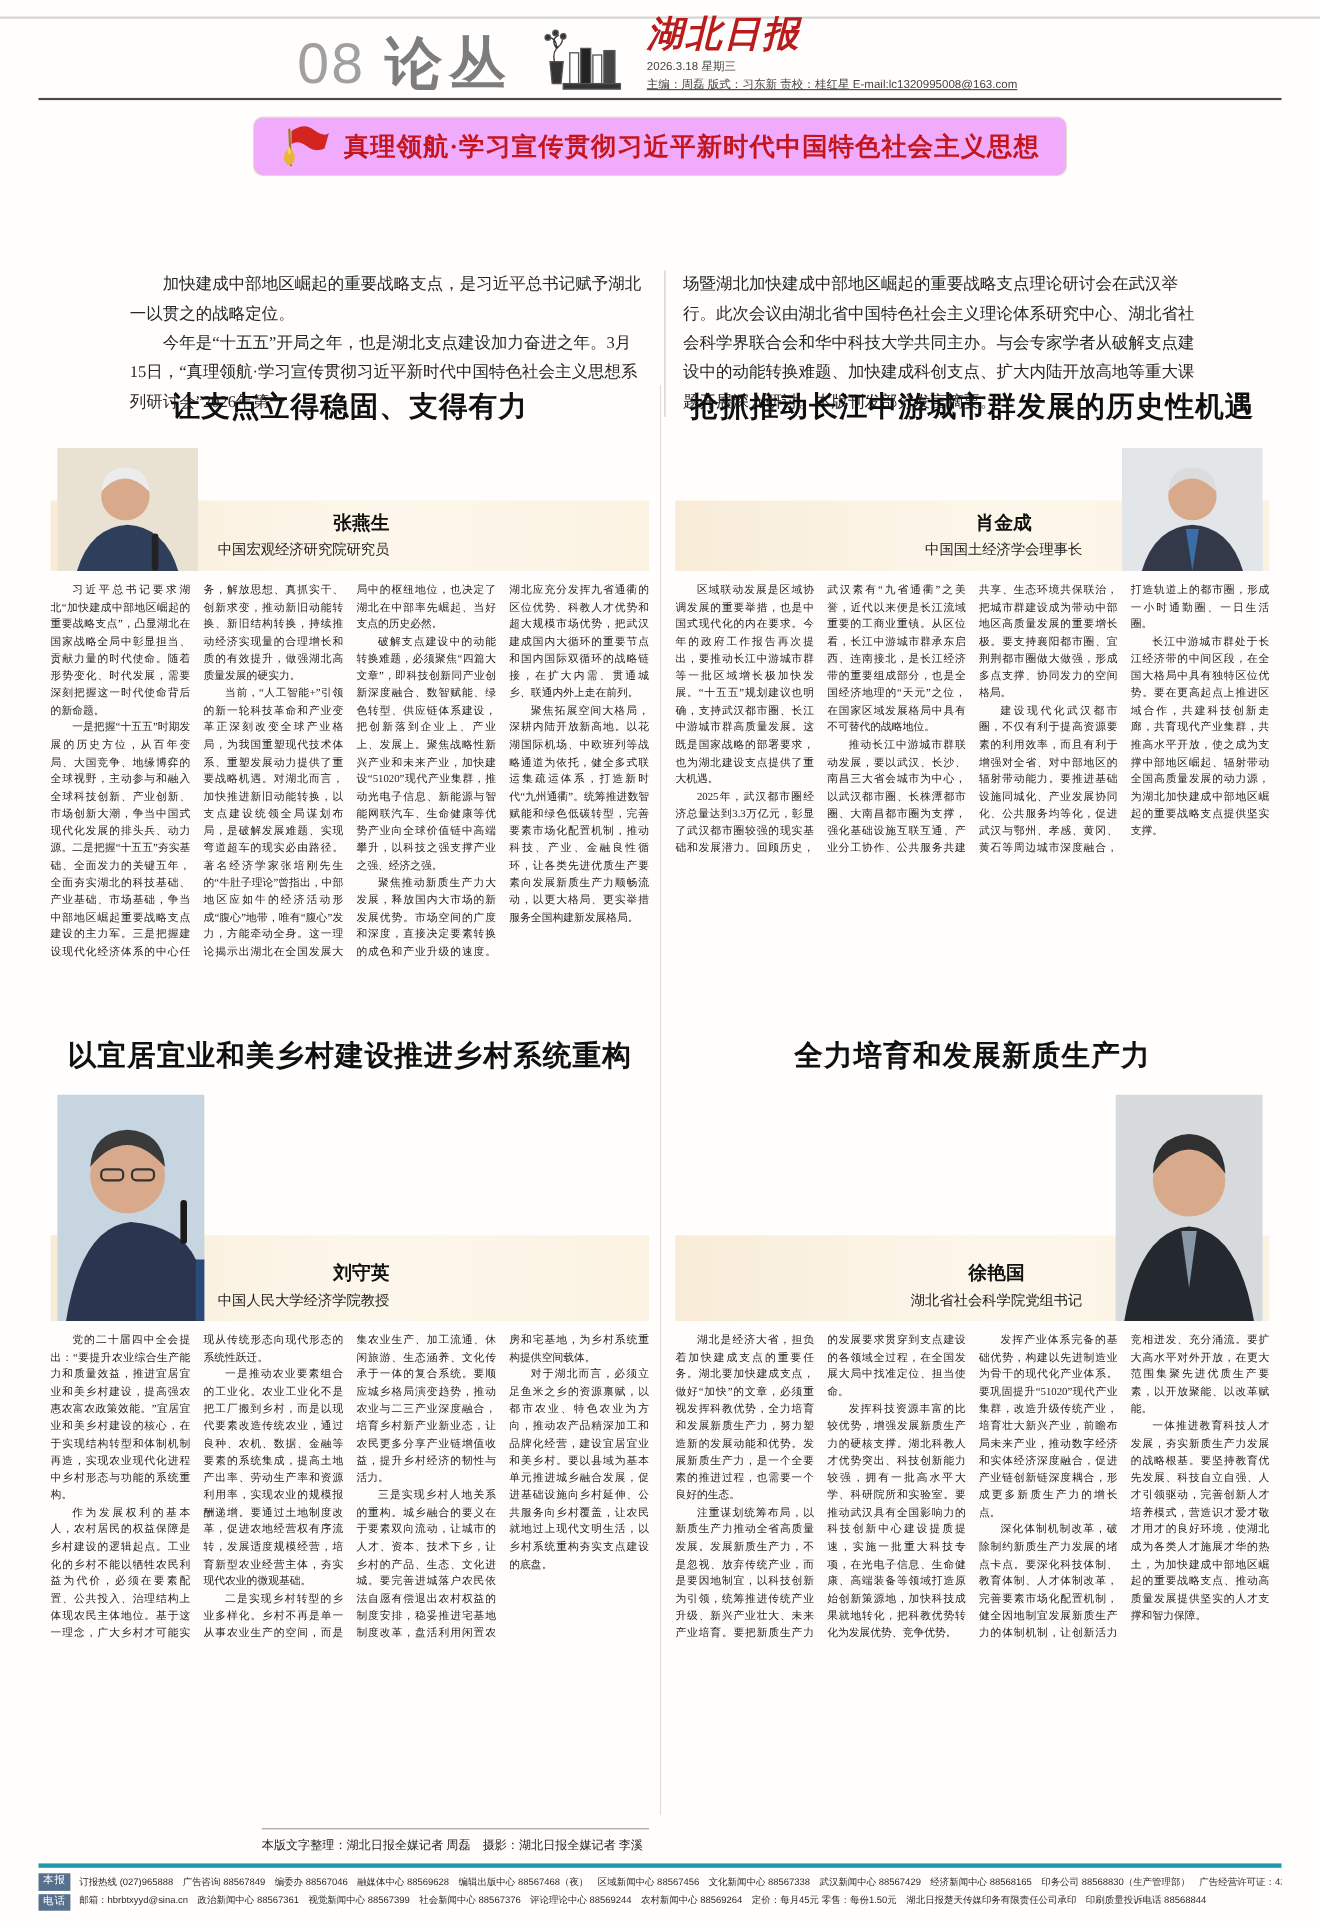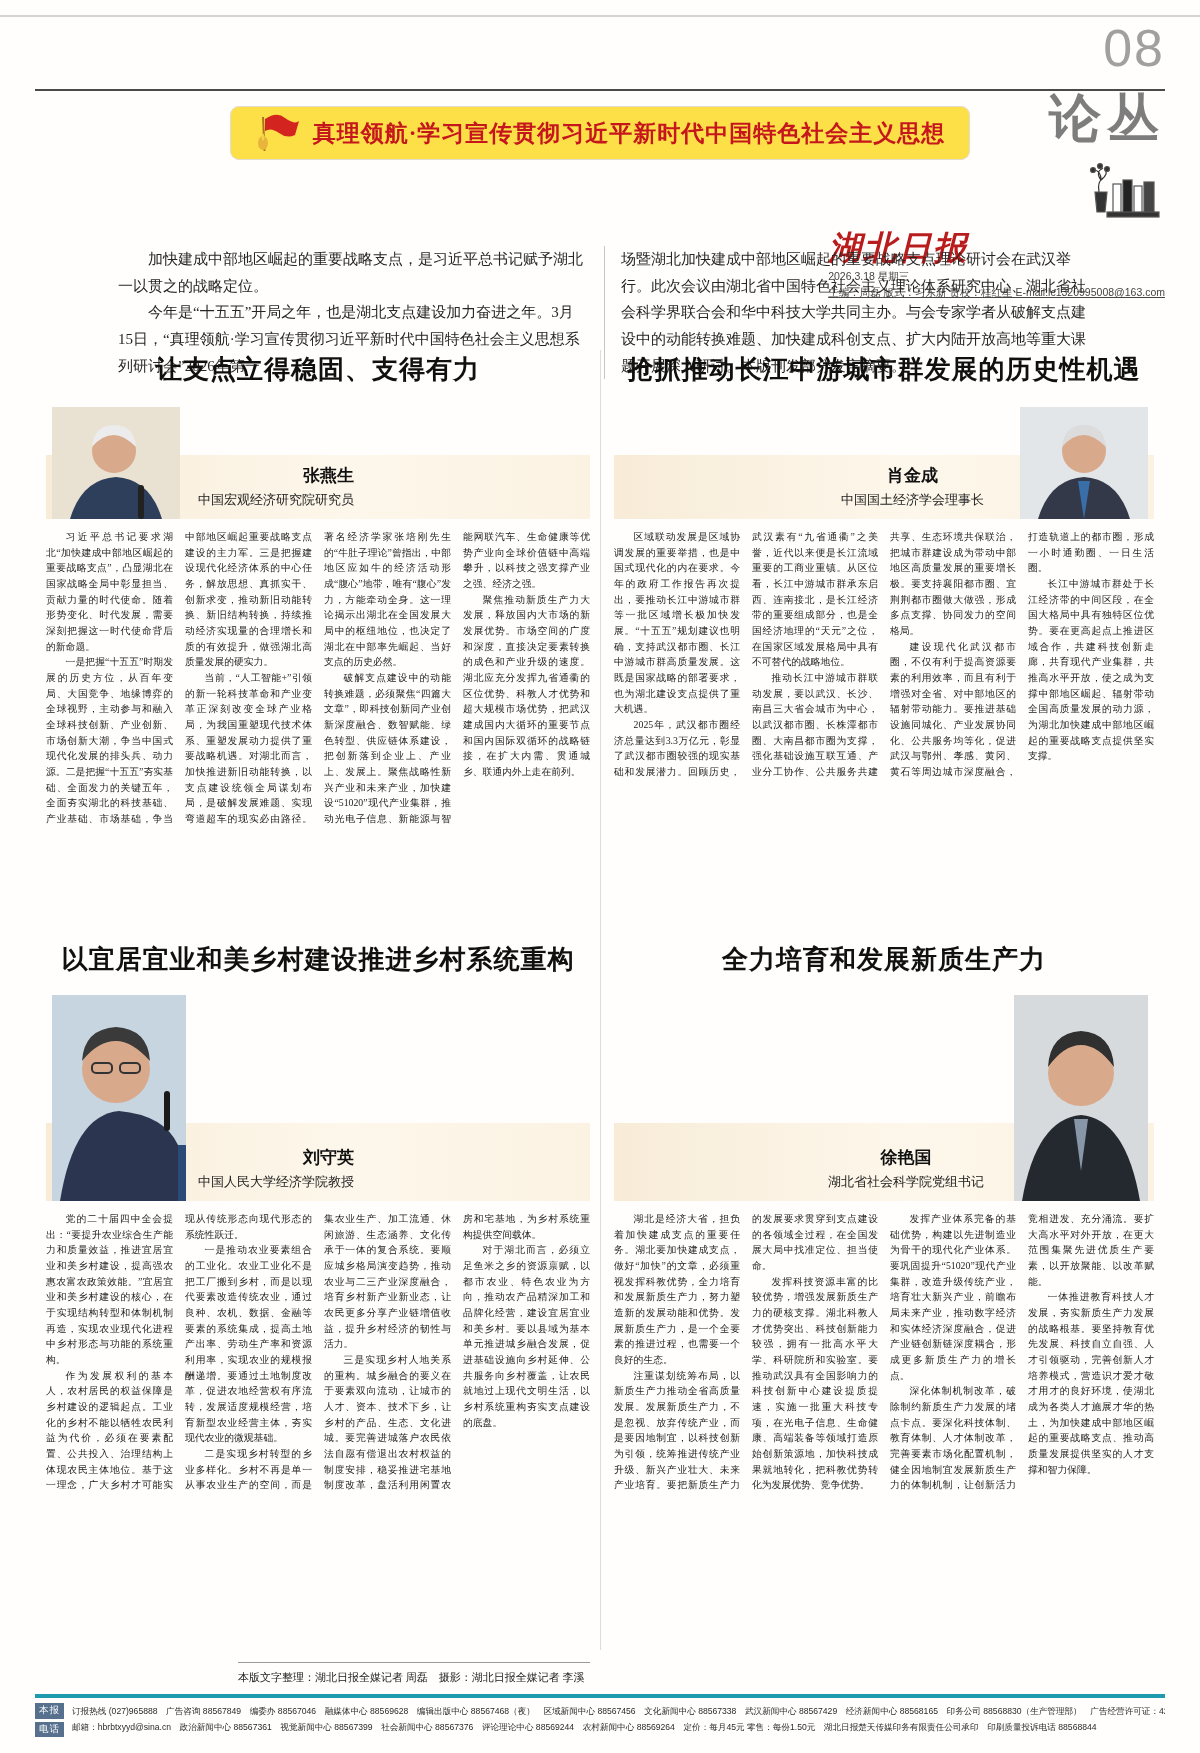--- a/index.html
+++ b/index.html
@@ -3,32 +3,32 @@
 <meta charset="utf-8">
 <style>
   html,body{margin:0;padding:0;}
   body{width:1200px;height:1753px;background:#ffffff;font-family:"Liberation Serif","DejaVu Serif",serif;color:#1a1a1a;position:relative;overflow:hidden;}
   .page{position:absolute;inset:0;background:#fffefc;}
 
   
   .topline{position:absolute;top:15px;left:0;right:0;border-top:2px solid #d4d4d4;}
 
   
-  .masthead{position:absolute;top:22px;left:30px;right:35px;height:62px;display:flex;align-items:flex-end;gap:18px;flex-direction:column;}
+  .masthead{position:absolute;top:22px;left:30px;right:35px;height:62px;display:flex;justify-content:center;align-items:flex-end;gap:18px;}
   .pagenum{font-family:"Liberation Sans","DejaVu Sans",sans-serif;font-size:52px;line-height:1;color:#a0a0a0;font-weight:400;letter-spacing:2px;}
   .section-title{font-family:"Liberation Sans","DejaVu Sans",sans-serif;font-size:52px;line-height:1;color:#7d7d7d;font-weight:600;letter-spacing:6px;}
   .mast-illu{width:86px;height:58px;}
   .mast-right{display:flex;flex-direction:column;justify-content:flex-end;height:62px;}
   .paper-logo{font-size:33px;font-weight:800;color:#b91c1c;line-height:1;font-style:italic;letter-spacing:2px;}
   .paper-date{font-family:"Liberation Sans","DejaVu Sans",sans-serif;font-size:10.5px;color:#444;margin-top:5px;}
   .paper-staff{font-family:"Liberation Sans","DejaVu Sans",sans-serif;font-size:10.5px;color:#444;margin-top:2px;text-decoration:underline;}
   .mast-rule{position:absolute;top:89px;left:35px;right:35px;border-top:2.5px solid #4a4a4a;}
 
   
-  .banner{position:absolute;top:106px;left:50%;transform:translateX(-50%);width:738px;height:52px;border:1px solid #e3dbcd;border-radius:9px;background:#fde047;display:flex;align-items:center;justify-content:center;gap:12px;}
+  .banner{position:absolute;top:106px;left:50%;transform:translateX(-50%);width:738px;height:52px;border:1px solid #e3dbcd;border-radius:9px;background:#f0abfc;display:flex;align-items:center;justify-content:center;gap:12px;}
   .banner-text{color:#c4161c;font-size:23px;font-weight:700;letter-spacing:1px;}
   .flag-icon{width:46px;height:40px;flex:0 0 auto;}
 
   
   .headline{position:absolute;top:158px;left:0;width:100%;text-align:center;font-family:"Liberation Sans","DejaVu Sans",sans-serif;font-size:60px;font-weight:900;color:#0c0c0c;letter-spacing:3px;}
 
   
   .intro{position:absolute;top:246px;left:118px;width:972px;display:flex;font-size:15px;line-height:1.78;color:#262626;}
   .intro-col{width:50%;box-sizing:border-box;}
   .intro-left{padding-right:18px;}
@@ -161,20 +161,21 @@
         <div class="author-name">张燕生</div>
         <div class="author-affil">中国宏观经济研究院研究员</div>
       </div>
     </div>
     <div class="body-cols cols-top">
         <p>习近平总书记要求湖北“加快建成中部地区崛起的重要战略支点”，凸显湖北在国家战略全局中彰显担当、贡献力量的时代使命。随着形势变化、时代发展，需要深刻把握这一时代使命背后的新命题。</p>
         <p>一是把握“十五五”时期发展的历史方位，从百年变局、大国竞争、地缘博弈的全球视野，主动参与和融入全球科技创新、产业创新、市场创新大潮，争当中国式现代化发展的排头兵、动力源。二是把握“十五五”夯实基础、全面发力的关键五年，全面夯实湖北的科技基础、产业基础、市场基础，争当中部地区崛起重要战略支点建设的主力军。三是把握建设现代化经济体系的中心任务，解放思想、真抓实干、创新求变，推动新旧动能转换、新旧结构转换，持续推动经济实现量的合理增长和质的有效提升，做强湖北高质量发展的硬实力。</p>
         <p>当前，“人工智能+”引领的新一轮科技革命和产业变革正深刻改变全球产业格局，为我国重塑现代技术体系、重塑发展动力提供了重要战略机遇。对湖北而言，加快推进新旧动能转换，以支点建设统领全局谋划布局，是破解发展难题、实现弯道超车的现实必由路径。著名经济学家张培刚先生的“牛肚子理论”曾指出，中部地区应如牛的经济活动形成“腹心”地带，唯有“腹心”发力，方能牵动全身。这一理论揭示出湖北在全国发展大局中的枢纽地位，也决定了湖北在中部率先崛起、当好支点的历史必然。</p>
         <p>破解支点建设中的动能转换难题，必须聚焦“四篇大文章”，即科技创新同产业创新深度融合、数智赋能、绿色转型、供应链体系建设，把创新落到企业上、产业上、发展上。聚焦战略性新兴产业和未来产业，加快建设“51020”现代产业集群，推动光电子信息、新能源与智能网联汽车、生命健康等优势产业向全球价值链中高端攀升，以科技之强支撑产业之强、经济之强。</p>
         <p>聚焦推动新质生产力大发展，释放国内大市场的新发展优势。市场空间的广度和深度，直接决定要素转换的成色和产业升级的速度。湖北应充分发挥九省通衢的区位优势、科教人才优势和超大规模市场优势，把武汉建成国内大循环的重要节点和国内国际双循环的战略链接，在扩大内需、贯通城乡、联通内外上走在前列。</p>
+        <p>聚焦拓展空间大格局，深耕内陆开放新高地。以花湖国际机场、中欧班列等战略通道为依托，健全多式联运集疏运体系，打造新时代“九州通衢”。统筹推进数智赋能和绿色低碳转型，完善要素市场化配置机制，推动科技、产业、金融良性循环，让各类先进优质生产要素向发展新质生产力顺畅流动，以更大格局、更实举措服务全国构建新发展格局。</p>
       </div>
   </div>
 
   <div class="article art2">
     <h2 class="art-title">抢抓推动长江中游城市群发展的历史性机遇</h2>
     <div class="author-strip strip-top">
       <div class="band"></div>
       <span class="photo small pright ph2">
         <svg viewBox="0 0 128 112" preserveAspectRatio="none">
           <rect width="128" height="112" fill="var(--bg)"></rect>

